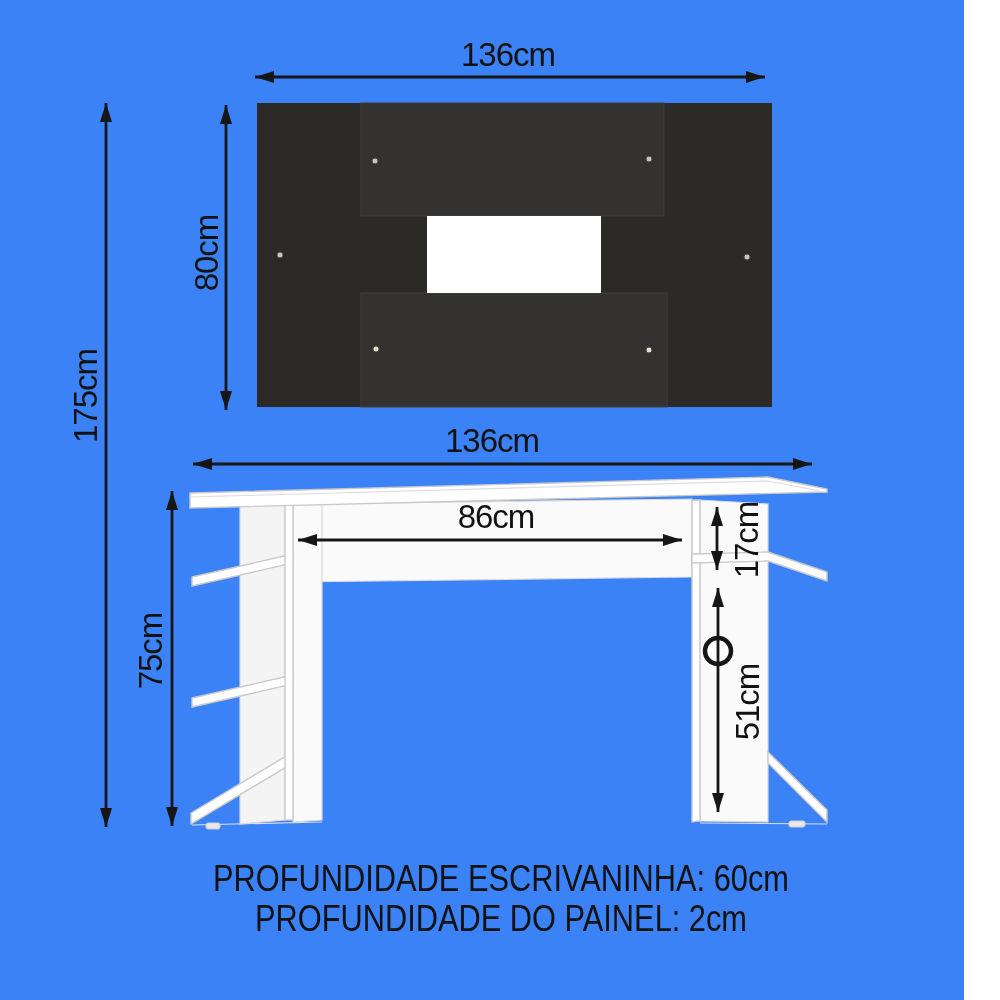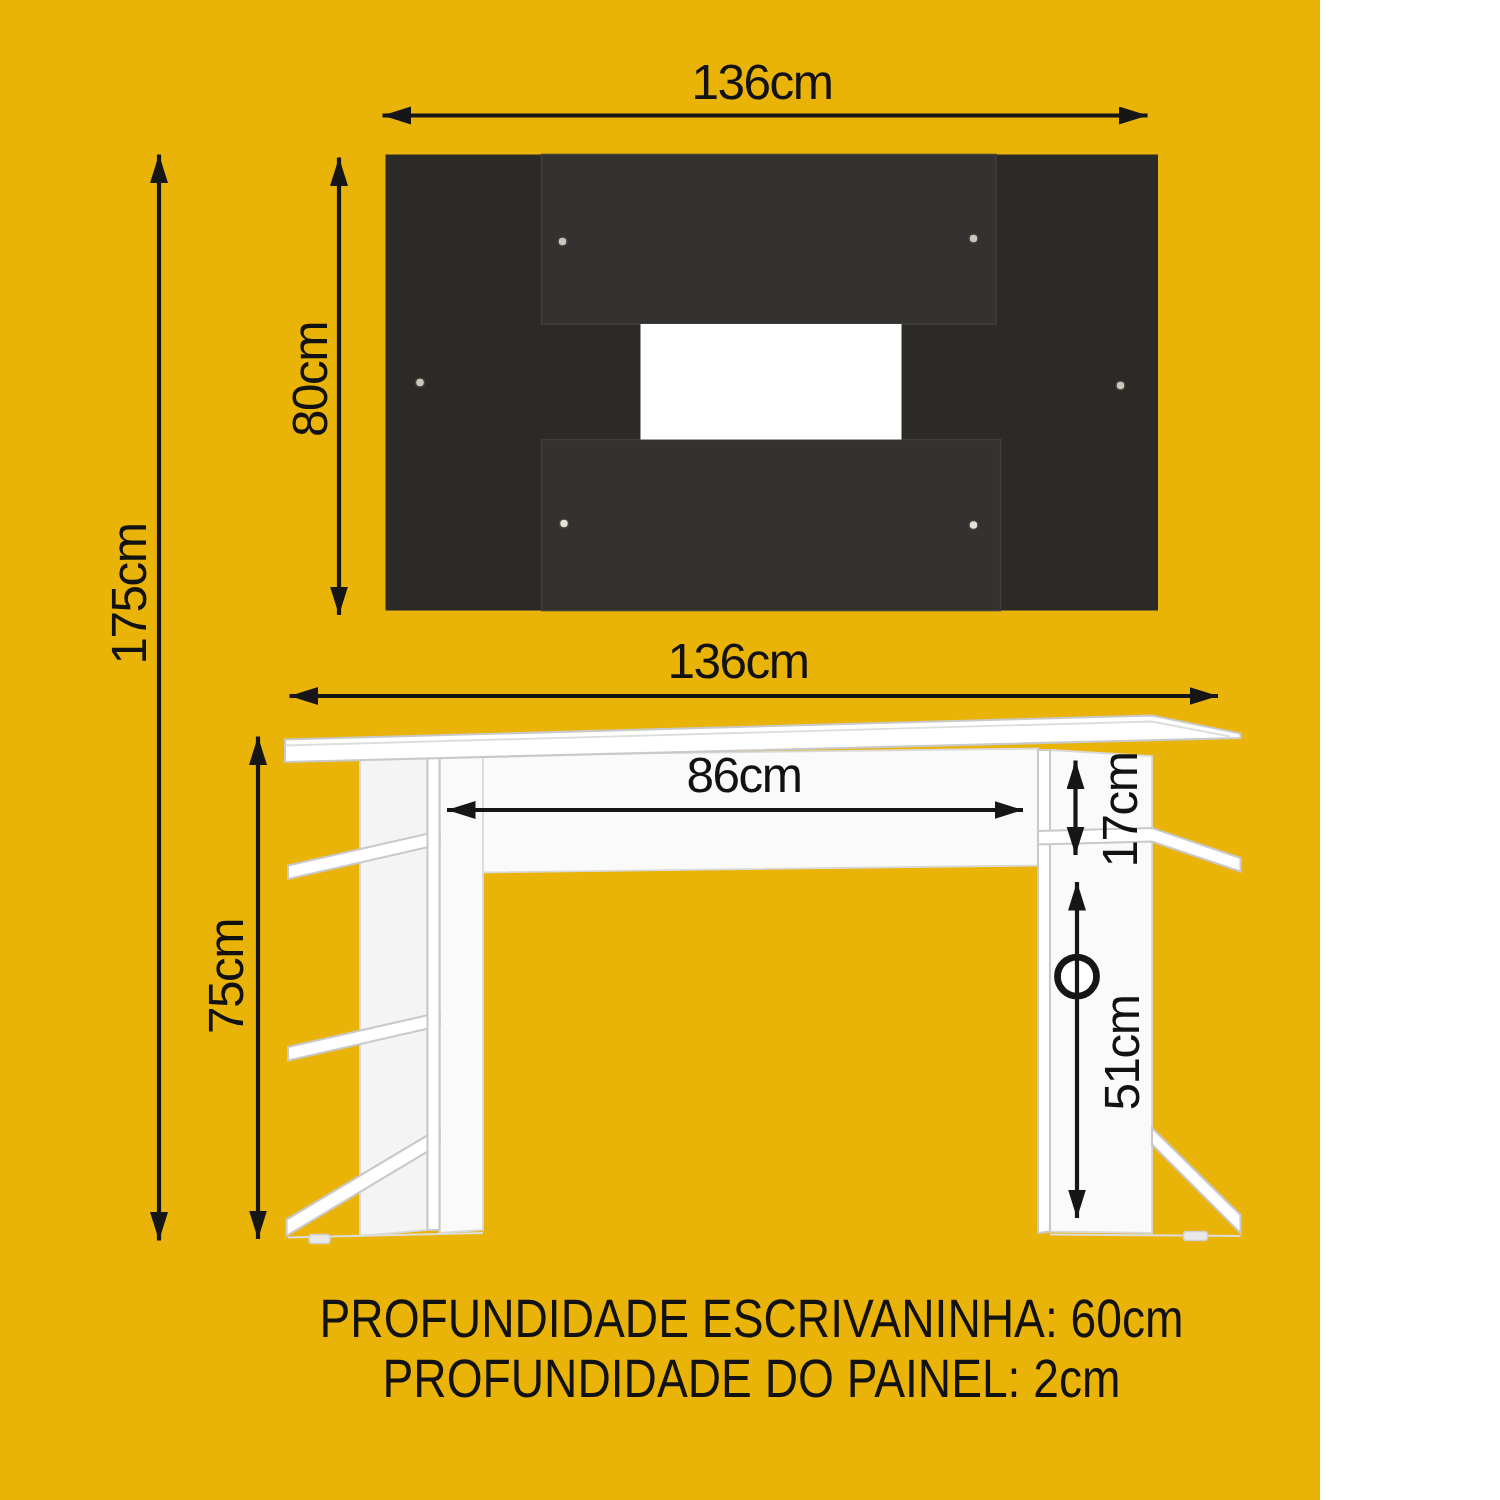--- a/index.html
+++ b/index.html
@@ -1,16 +1,16 @@
 <!DOCTYPE html>
 <html><head>
 <meta charset="utf-8">
 <style>
   html,body{margin:0;padding:0;background:#ffffff;}
-  .stage{position:relative;width:880px;height:1000px;background:#eab308;overflow:hidden;
+  .stage{position:relative;width:964px;height:1000px;background:#3b82f6;overflow:hidden;
          font-family:"Liberation Sans", sans-serif;}
   svg{position:absolute;left:0;top:0;}
   .dim-line{stroke:#161616;stroke-width:2.8;fill:none;}
   .dim-text{font-family:"Liberation Sans", sans-serif;font-size:33px;fill:#121212;
             letter-spacing:-1px;}
   .footer-text{font-family:"Liberation Sans", sans-serif;font-size:36px;fill:#121212;}
   .desk-piece{fill:#ffffff;stroke:#c9c9c9;stroke-width:1.4;}
   .desk-band{fill:#f4f4f4;stroke:#d9d9d9;stroke-width:1.2;}
   .desk-band-light{fill:#fafafa;stroke:#d9d9d9;stroke-width:1.2;}
   .desk-faint{stroke:#dddddd;stroke-width:1.2;fill:none;}

